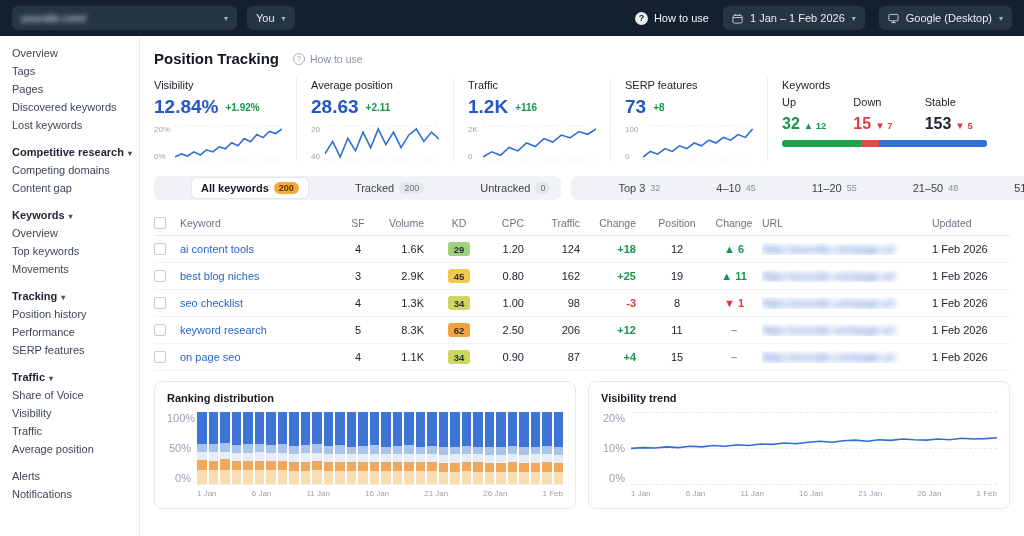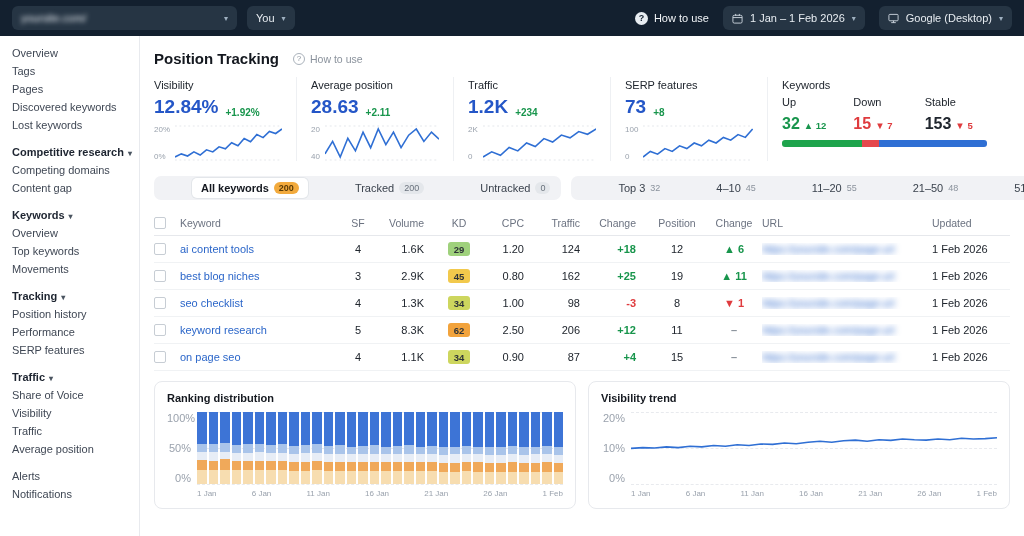--- a/index.html
+++ b/index.html
@@ -33,21 +33,21 @@
   .howto { font-size:10.5px; color:#8a929c; display:flex; align-items:center; gap:5px; cursor:pointer; }
   .qicon2 { width:12px; height:12px; border-radius:50%; border:1px solid #aab2bb; color:#8a929c; font-size:8px;
             display:flex; align-items:center; justify-content:center; }
 
   
   .metrics { display:flex; padding:2px 0 10px; }
   .mcard { flex:1; padding:2px 14px 0; border-right:1px solid #eef0f3; }
   .mcard:first-child { padding-left:0; }
   .kcard { flex:0 0 242px; border-right:none; }
   .mlabel { font-size:11px; color:#20262e; margin-bottom:5px; }
-  .mvalrow { display:flex; align-items:flex-end; gap:7px; margin-bottom:7px; }
+  .mvalrow { display:flex; align-items:center; gap:7px; margin-bottom:7px; }
   .mval { font-size:19px; font-weight:bold; color:#2456c7; }
   .mdelta { font-size:10px; font-weight:bold; }
   .up { color:#18954c; } .down { color:#df3b3e; } .dark { color:#20262e; } .muted { color:#8a929c; }
   .spark { display:flex; gap:5px; height:36px; }
   .ylab { display:flex; flex-direction:column; justify-content:space-between; font-size:8px; color:#9aa2ad; padding:0; }
   .sparksvg { flex:1; height:36px; width:100%; }
   .kstats { display:flex; margin-bottom:6px; }
   .kstat { flex:1; }
   .kname { font-size:11px; color:#20262e; margin-bottom:7px; }
   .kval { font-size:16px; font-weight:bold; }
@@ -209,21 +209,21 @@
               <line x1="0" y1="1" x2="120" y2="1" stroke="#e3e6ea" stroke-dasharray="2,3"></line>
               <line x1="0" y1="35" x2="120" y2="35" stroke="#e3e6ea" stroke-dasharray="2,3"></line>
               <polyline points="0.0,28.9 8.0,16.4 16.0,32.0 24.0,13.3 32.0,25.8 40.0,7.1 48.0,22.7 56.0,4.0 64.0,19.6 72.0,7.1 80.0,22.7 88.0,10.2 96.0,4.0 104.0,16.4 112.0,7.1 120.0,14.1" fill="none" stroke="#2f6fd4" stroke-width="1.6" vector-effect="non-scaling-stroke"></polyline>
             </svg>
         </div>
       </div>
       <div class="mcard">
         <div class="mlabel">Traffic</div>
         <div class="mvalrow">
           <span class="mval">1.2K</span>
-          <span class="mdelta up">+234</span>
+          <span class="mdelta up">+116</span>
         </div>
         <div class="spark">
           <div class="ylab">
             <span>2K</span>
             <span>0</span>
           </div>
           <svg class="sparksvg" viewBox="0 0 120 36" preserveAspectRatio="none">
               <line x1="0" y1="1" x2="120" y2="1" stroke="#e3e6ea" stroke-dasharray="2,3"></line>
               <line x1="0" y1="35" x2="120" y2="35" stroke="#e3e6ea" stroke-dasharray="2,3"></line>
               <polyline points="0.0,32.0 9.2,26.8 18.5,30.3 27.7,22.4 36.9,25.9 46.2,18.0 55.4,21.5 64.6,13.6 73.8,17.1 83.1,10.1 92.3,12.8 101.5,6.6 110.8,9.3 120.0,4.0" fill="none" stroke="#2f6fd4" stroke-width="1.6" vector-effect="non-scaling-stroke"></polyline>

